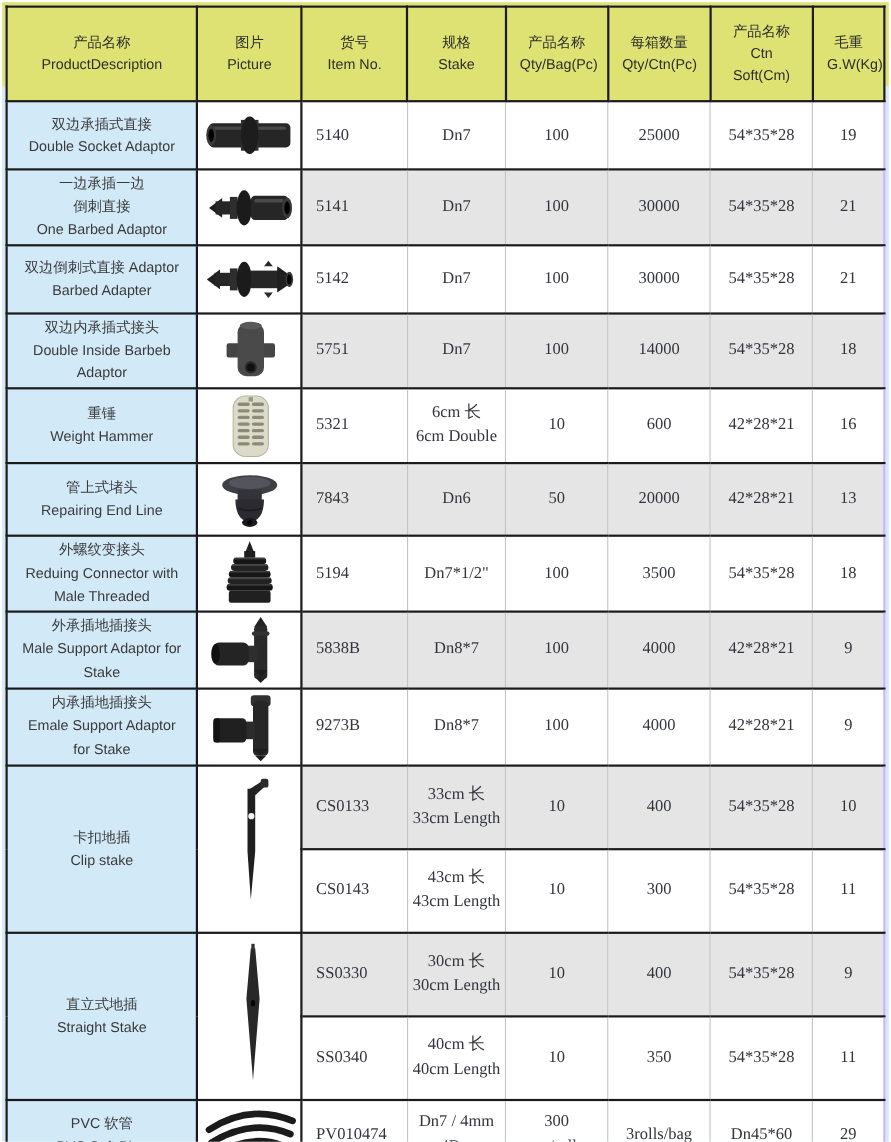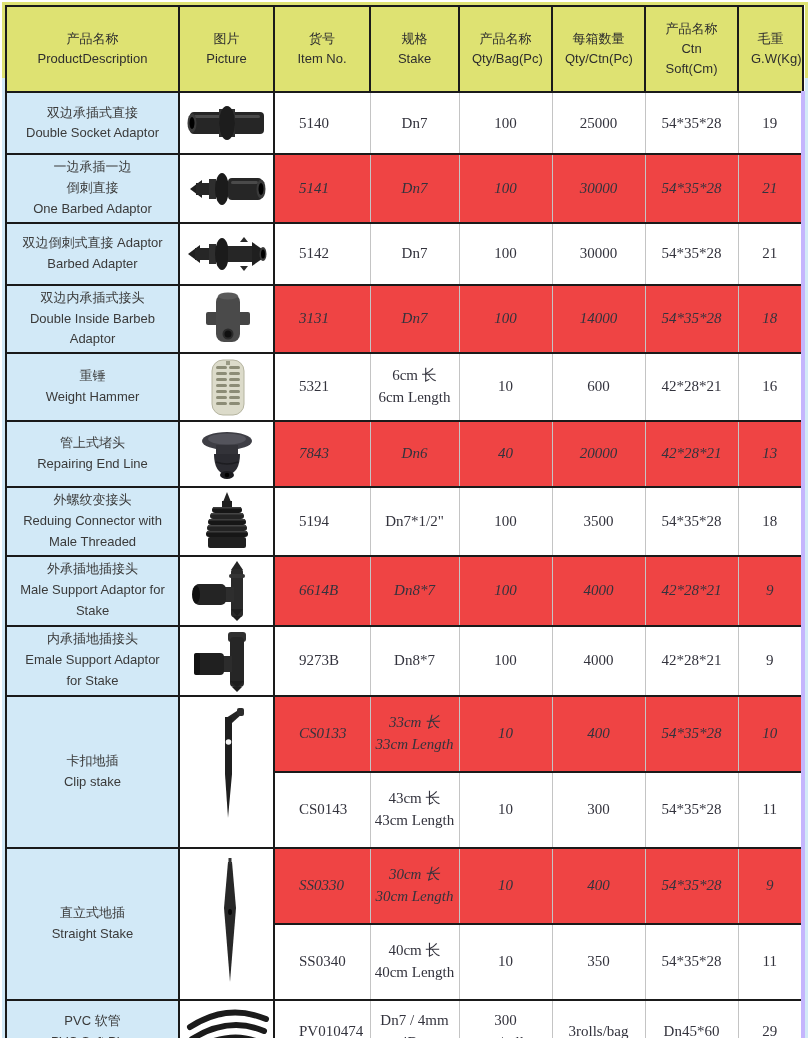--- a/index.html
+++ b/index.html
@@ -60,23 +60,23 @@
   }
   td.data {
     font-family: "Liberation Serif", serif;
     font-size: 15px;
     color: #33333d;
     text-align: center;
     white-space: pre-line;
     line-height: 1.45;
     background: #ffffff;
   }
-  td.item { text-align: left; padding-left: 24px; }
-  td.last { border-right: 4px solid #c4b5fd; }
-  tr.blue td.data { background: #ef4444; font-style: italic; }
+  td.item { text-align: left; padding-left: 12px; }
+  td.last { border-right: 2px solid #c4b5fd; }
+  tr.blue td.data { background: #e5e5e5; }
   tr.h66 { height: 60px; }
   tr.h68 { height: 68px; }
   tr.h76 { height: 76px; }
   tr.h58 { height: 58px; }
   .hdr-cn, .hdr-en { display: block; }
   svg { display: block; margin: 0 auto; }
 </style>
 </head>
 <body>
 
@@ -209,21 +209,21 @@
     <td class="pic">
       <svg width="90" height="60" viewBox="0 0 90 60">
         <rect x="24" y="23" width="12" height="13" rx="2" fill="#454545"></rect>
               <rect x="56" y="23" width="12" height="13" rx="2" fill="#454545"></rect>
         <rect x="34" y="5" width="24" height="48" rx="8" fill="#4a4a4a"></rect>
         <ellipse cx="46" cy="7" rx="10" ry="3.5" fill="#5a5a5a"></ellipse>
         <circle cx="46" cy="45" r="5.5" fill="#2a2a2a"></circle>
               <circle cx="46" cy="45" r="3.5" fill="#101010"></circle>
       </svg>
     </td>
-    <td class="data item">3131</td>
+    <td class="data item">5751</td>
     <td class="data">Dn7</td>
     <td class="data">100</td>
     <td class="data">14000</td>
     <td class="data">54*35*28</td>
     <td class="data last">18</td>
   </tr>
 
   <tr class="h66">
     <td class="desc">重锤
 Weight Hammer</td>
@@ -242,21 +242,21 @@
               <rect x="47" y="34" width="11" height="3" rx="1.5" fill="#8c8c76"></rect>
         <rect x="34" y="40" width="11" height="3" rx="1.5" fill="#8c8c76"></rect>
               <rect x="47" y="40" width="11" height="3" rx="1.5" fill="#8c8c76"></rect>
         <rect x="34" y="46" width="11" height="3" rx="1.5" fill="#8c8c76"></rect>
               <rect x="47" y="46" width="11" height="3" rx="1.5" fill="#8c8c76"></rect>
         <rect x="44" y="5" width="4" height="4" fill="#9a9a84"></rect>
       </svg>
     </td>
     <td class="data item">5321</td>
     <td class="data">6cm 长
-6cm Length</td>
+6cm Double</td>
     <td class="data">10</td>
     <td class="data">600</td>
     <td class="data">42*28*21</td>
     <td class="data last">16</td>
   </tr>
 
   <tr class="h66 blue">
     <td class="desc">管上式堵头
 Repairing End Line</td>
     <td class="pic">
@@ -265,21 +265,21 @@
               <ellipse cx="45" cy="15" rx="19" ry="5.5" fill="#54545c"></ellipse>
         <rect x="34" y="21" width="22" height="10" fill="#333339"></rect>
         <path d="M32 30 Q32 49 45 51 Q58 49 58 30 Z" fill="#2b2b31"></path>
         <path d="M34 38 Q45 42 56 38" stroke="#1c1c20" stroke-width="1.5" fill="none"></path>
         <ellipse cx="45" cy="51" rx="7" ry="4" fill="#1a1a1e"></ellipse>
               <circle cx="45" cy="51" r="2.3" fill="#000"></circle>
       </svg>
     </td>
     <td class="data item">7843</td>
     <td class="data">Dn6</td>
-    <td class="data">40</td>
+    <td class="data">50</td>
     <td class="data">20000</td>
     <td class="data">42*28*21</td>
     <td class="data last">13</td>
   </tr>
 
   <tr class="h66">
     <td class="desc">外螺纹变接头
 Reduing Connector with
 Male Threaded</td>
     <td class="pic">
@@ -316,21 +316,21 @@
         <polygon points="55,2 49,11 61,11" fill="#242424"></polygon>
         <rect x="49" y="10" width="12" height="48" rx="3" fill="#2a2a2a"></rect>
         <rect x="47" y="15" width="16" height="4" rx="2" fill="#343434"></rect>
         <rect x="42" y="28" width="10" height="15" fill="#2e2e2e"></rect>
         <rect x="12" y="25" width="32" height="21" rx="5" fill="#242424"></rect>
         <ellipse cx="14" cy="35.5" rx="4" ry="9" fill="#101010"></ellipse>
         <polygon points="49,50 61,50 55,57" fill="#1f1f1f"></polygon>
               <polygon points="50,57 60,57 55,62" fill="#1f1f1f"></polygon>
       </svg>
     </td>
-    <td class="data item">6614B</td>
+    <td class="data item">5838B</td>
     <td class="data">Dn8*7</td>
     <td class="data">100</td>
     <td class="data">4000</td>
     <td class="data">42*28*21</td>
     <td class="data last">9</td>
   </tr>
 
   <tr class="h66">
     <td class="desc">内承插地插接头
 Emale Support Adaptor

